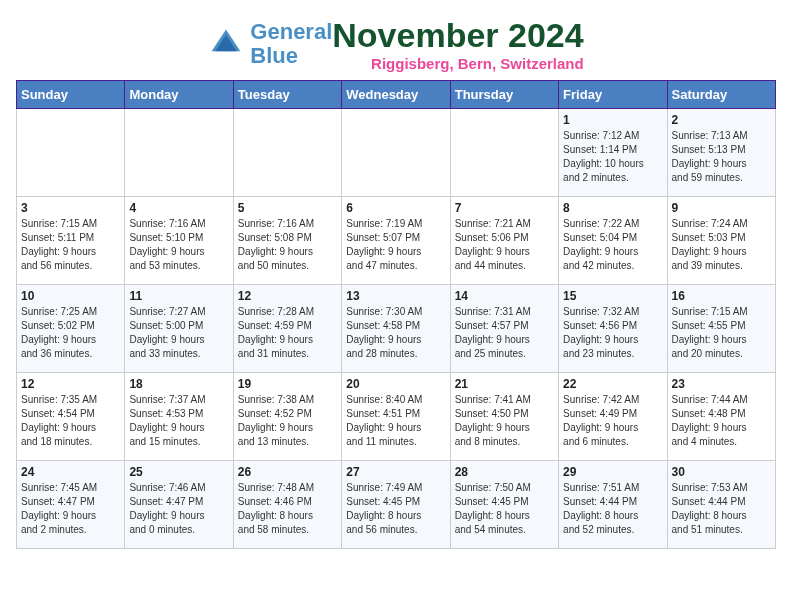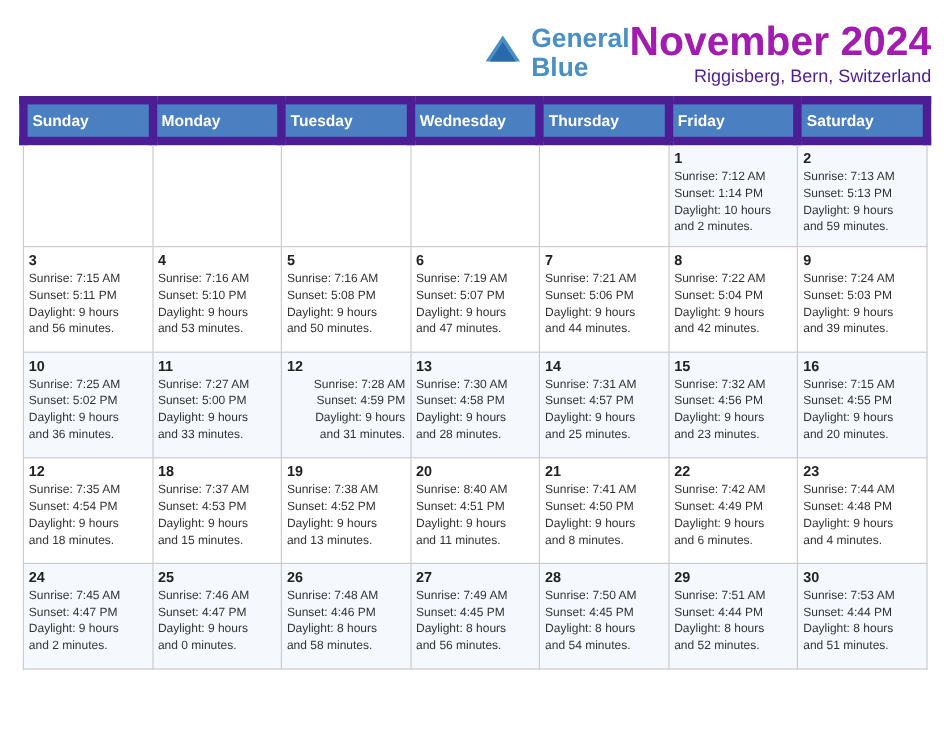--- a/index.html
+++ b/index.html
@@ -5,21 +5,21 @@
     * { box-sizing: border-box; margin: 0; padding: 0; }
     body {
       font-family: Arial, sans-serif;
       background: #fff;
       width: 792px;
       min-height: 612px;
       padding: 16px;
     }
     .header-area {
       display: flex;
-      justify-content: flex-end;
+      justify-content: center;
       align-items: flex-start;
       margin-bottom: 8px;
     }
     .logo {
       display: flex;
       align-items: center;
       margin-top: 4px;
     }
     .logo-text {
       font-size: 22px;
@@ -32,39 +32,40 @@
       width: 36px;
       height: 36px;
       margin-right: 6px;
     }
     .title-block {
       text-align: right;
     }
     .month-title {
       font-size: 34px;
       font-weight: bold;
-      color: #a21caf;
+      color: #14532d;
     }
     .location {
       font-size: 15px;
-      color: #4c1d95;
+      color: #ec4899;
+      font-weight: bold;
     }
     table {
       width: 100%;
       border-collapse: collapse;
       table-layout: fixed;
     }
     thead tr th {
       background: #4a7fc1;
       color: #fff;
       font-size: 13px;
       font-weight: bold;
       padding: 6px 4px;
       text-align: left;
-      border: 7px solid #4c1d95;
+      border: 1px solid #4c1d95;
     }
     tbody tr td {
       vertical-align: top;
       font-size: 10.5px;
       color: #222;
       padding: 4px 4px 6px 4px;
       border: 1px solid #ccc;
       height: 88px;
       background: #fff;
     }
@@ -204,21 +205,21 @@
         </td>
         <td>
           <span class="day-num">11</span>
           <div class="cell-info" style="white-space: pre-line;">Sunrise: 7:27 AM
 Sunset: 5:00 PM
 Daylight: 9 hours
 and 33 minutes.</div>
         </td>
         <td>
           <span class="day-num">12</span>
-          <div class="cell-info" style="white-space: pre-line; text-align: right;">Sunrise: 7:28 AM
+          <div class="cell-info" style="white-space: pre-line;">Sunrise: 7:28 AM
 Sunset: 4:59 PM
 Daylight: 9 hours
 and 31 minutes.</div>
         </td>
         <td>
           <span class="day-num">13</span>
           <div class="cell-info" style="white-space: pre-line;">Sunrise: 7:30 AM
 Sunset: 4:58 PM
 Daylight: 9 hours
 and 28 minutes.</div>

